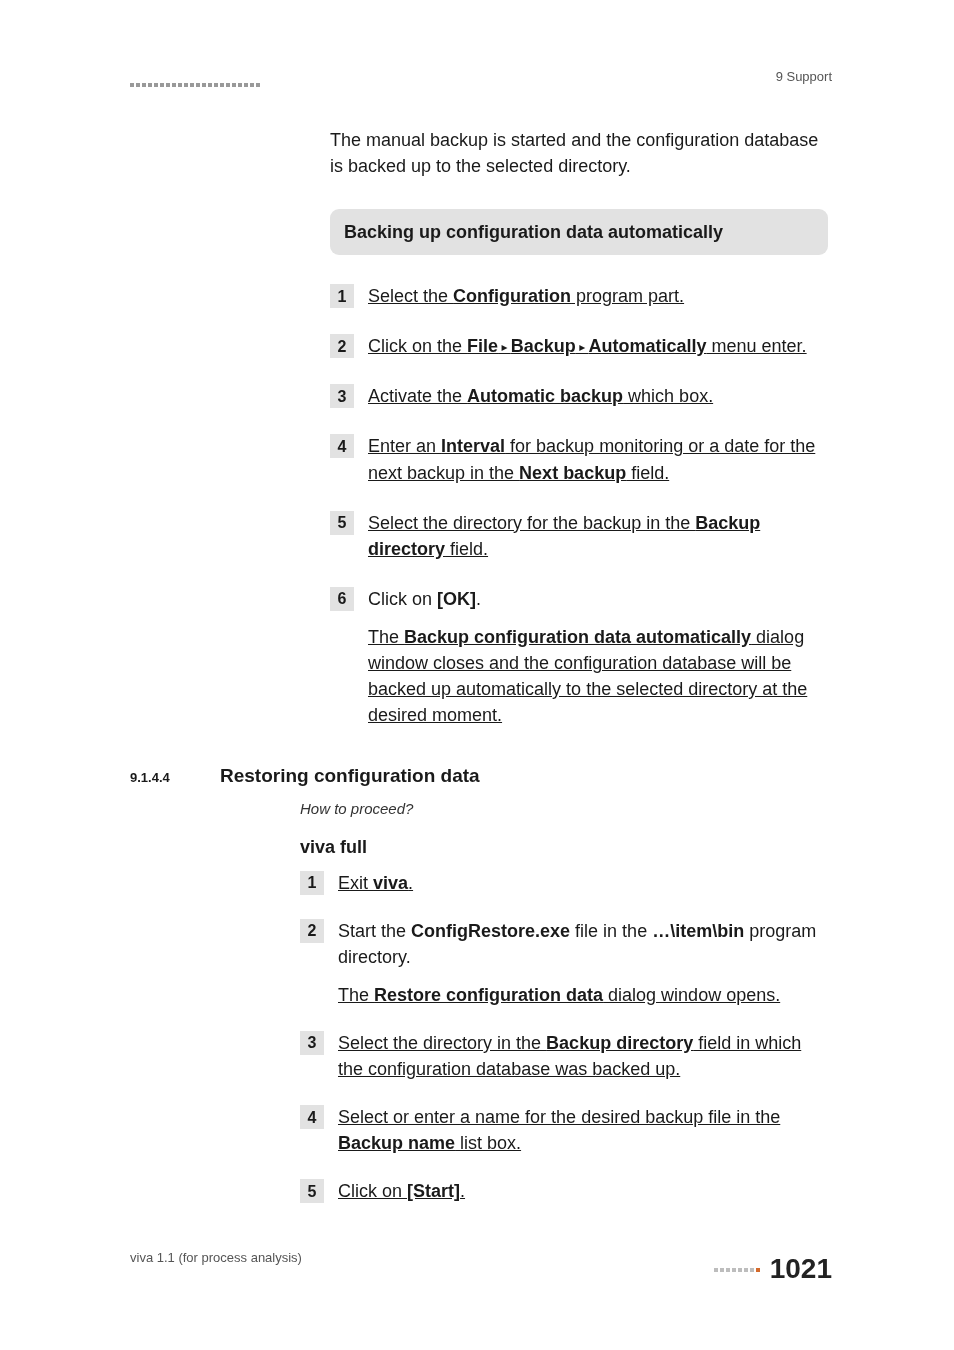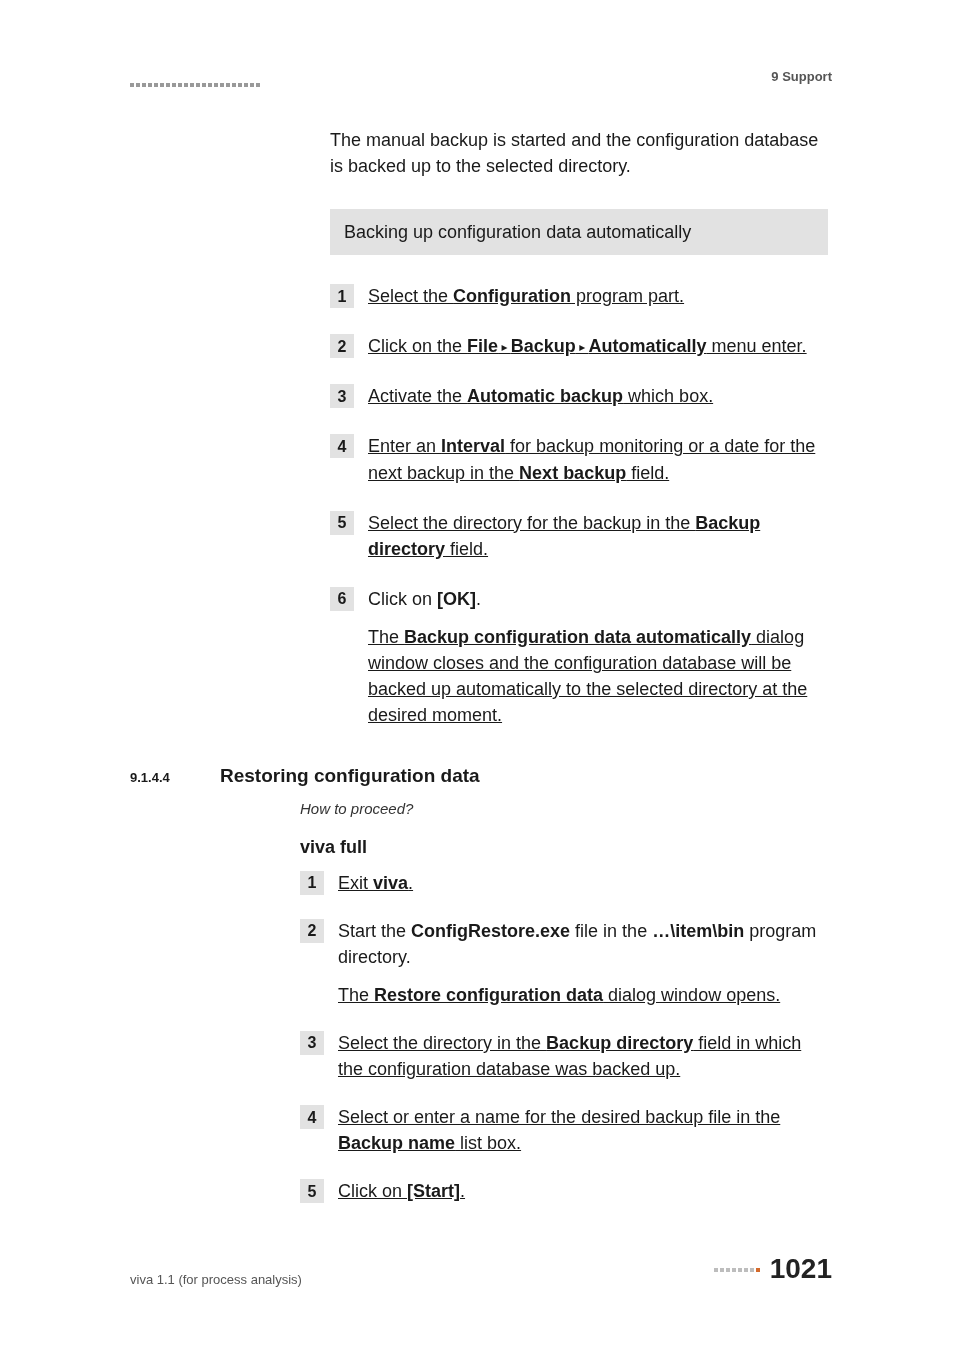--- a/index.html
+++ b/index.html
@@ -32,30 +32,31 @@
   }
   .dots-row {
     display: flex;
     gap: 2px;
   }
   .dots-row .sq {
     width: 4px; height: 4px; background: #999;
   }
   .dots-row.small .sq { width: 4px; height: 4px; background:#bdbdbd; }
   .dots-row .sq.accent { background: #d46a2b; }
-  .header-right { font-size: 13px; color:#555;font-weight:bold; }
+  .header-right { font-size: 13px; color:#555; }
 
   .indent-block { margin-left: 200px; margin-right: 4px; }
   .para { margin: 0 0 30px 0; }
   .box-heading {
     background: #e2e2e2;
-    font-weight: 400;
+    font-weight: 700;
     font-size: 18px;
     padding: 10px 14px;
     margin: 0 0 28px 0;
+    border-radius: 9px;
   }
   .step {
     display: flex;
     align-items: flex-start;
     margin: 0 0 24px 0;
   }
   .step.gap-lg { margin-bottom: 34px; }
   .step-num {
     background: #e2e2e2;
     min-width: 24px;
@@ -103,21 +104,21 @@
   .sub-steps { margin-left: 170px; margin-right: 4px; }
   .sub-steps .step { margin-bottom: 22px; }
 
   .footer {
     position: absolute;
     left: 130px;
     right: 122px;
     bottom: 60px;
     display: flex;
     justify-content: space-between;
-    align-items: flex-end;
+    align-items: flex-start;
     font-size: 13px;
     color: #555;
     margin-top: 24px;
   }
   .footer-right {
     display: flex;
     align-items: center;
     gap: 10px;
   }
   .page-num { font-weight: 700; font-size: 28px; color:#222; }

